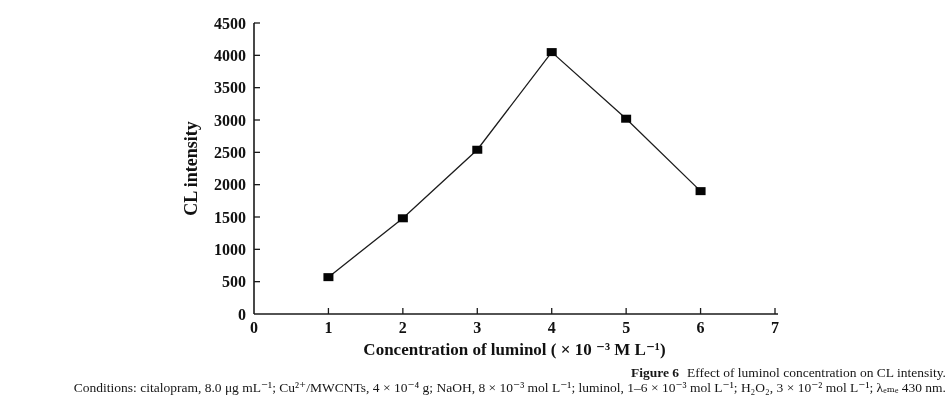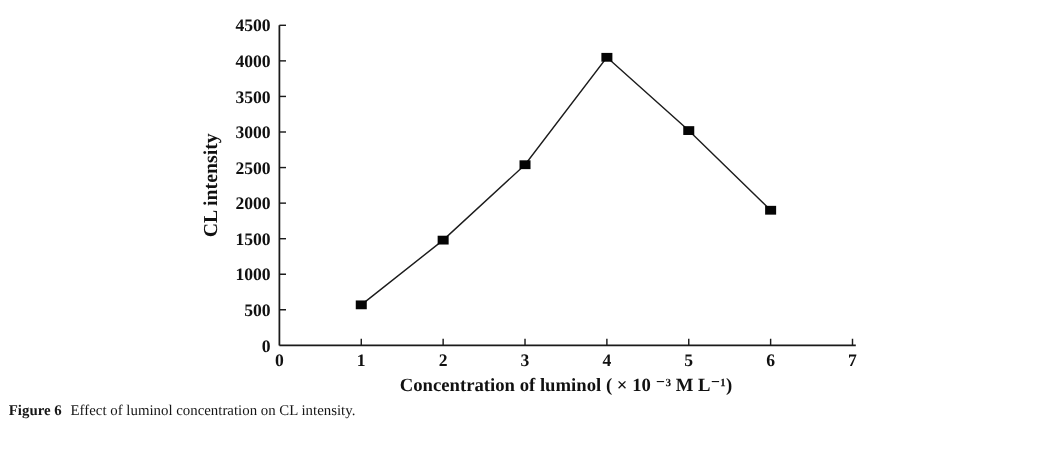--- a/index.html
+++ b/index.html
@@ -17,20 +17,21 @@
     font-family: "Liberation Serif", "DejaVu Serif", serif;
     fill: #111111;
   }
   .caption {
     position: absolute;
     left: 8px; top: 366px;
     width: 938px;
     font-size: 13.5px;
     line-height: 1.05;
     color: #161616;
+    text-align: right;
   }
   .cap-line { margin: 0 0 1px 0; white-space: nowrap; }
   .cap-label { font-weight: bold; margin-right: 8px; }
 </style>
 </head>
 <body>
 
 <div class="figure-panel">
 
   <div class="chart-wrap">
@@ -78,15 +79,16 @@
         <rect x="397.8571428571429" y="214.29333333333335" width="10" height="8" fill="#050505"></rect>
         <rect x="472.2857142857143" y="145.74666666666667" width="10" height="8" fill="#050505"></rect>
         <rect x="546.7142857142858" y="48.099999999999966" width="10" height="8" fill="#050505"></rect>
         <rect x="621.1428571428571" y="114.70666666666668" width="10" height="8" fill="#050505"></rect>
         <rect x="695.5714285714286" y="187.13333333333333" width="10" height="8" fill="#050505"></rect>
       </svg>
   </div>
 
   <div class="caption">
     <p class="cap-line"><span class="cap-label">Figure 6</span><span>Effect of luminol concentration on CL intensity.</span></p>
+    <p class="cap-line">Conditions: citalopram, 8.0 μg mL⁻¹; Cu²⁺/MWCNTs, 4 × 10⁻⁴ g; NaOH, 8 × 10⁻³ mol L⁻¹; luminol, 1–6 × 10⁻³ mol L⁻¹; H₂O₂, 3 × 10⁻² mol L⁻¹; λₑₘₑ 430 nm.</p>
   </div>
 
 </div>
 
 </body></html>

